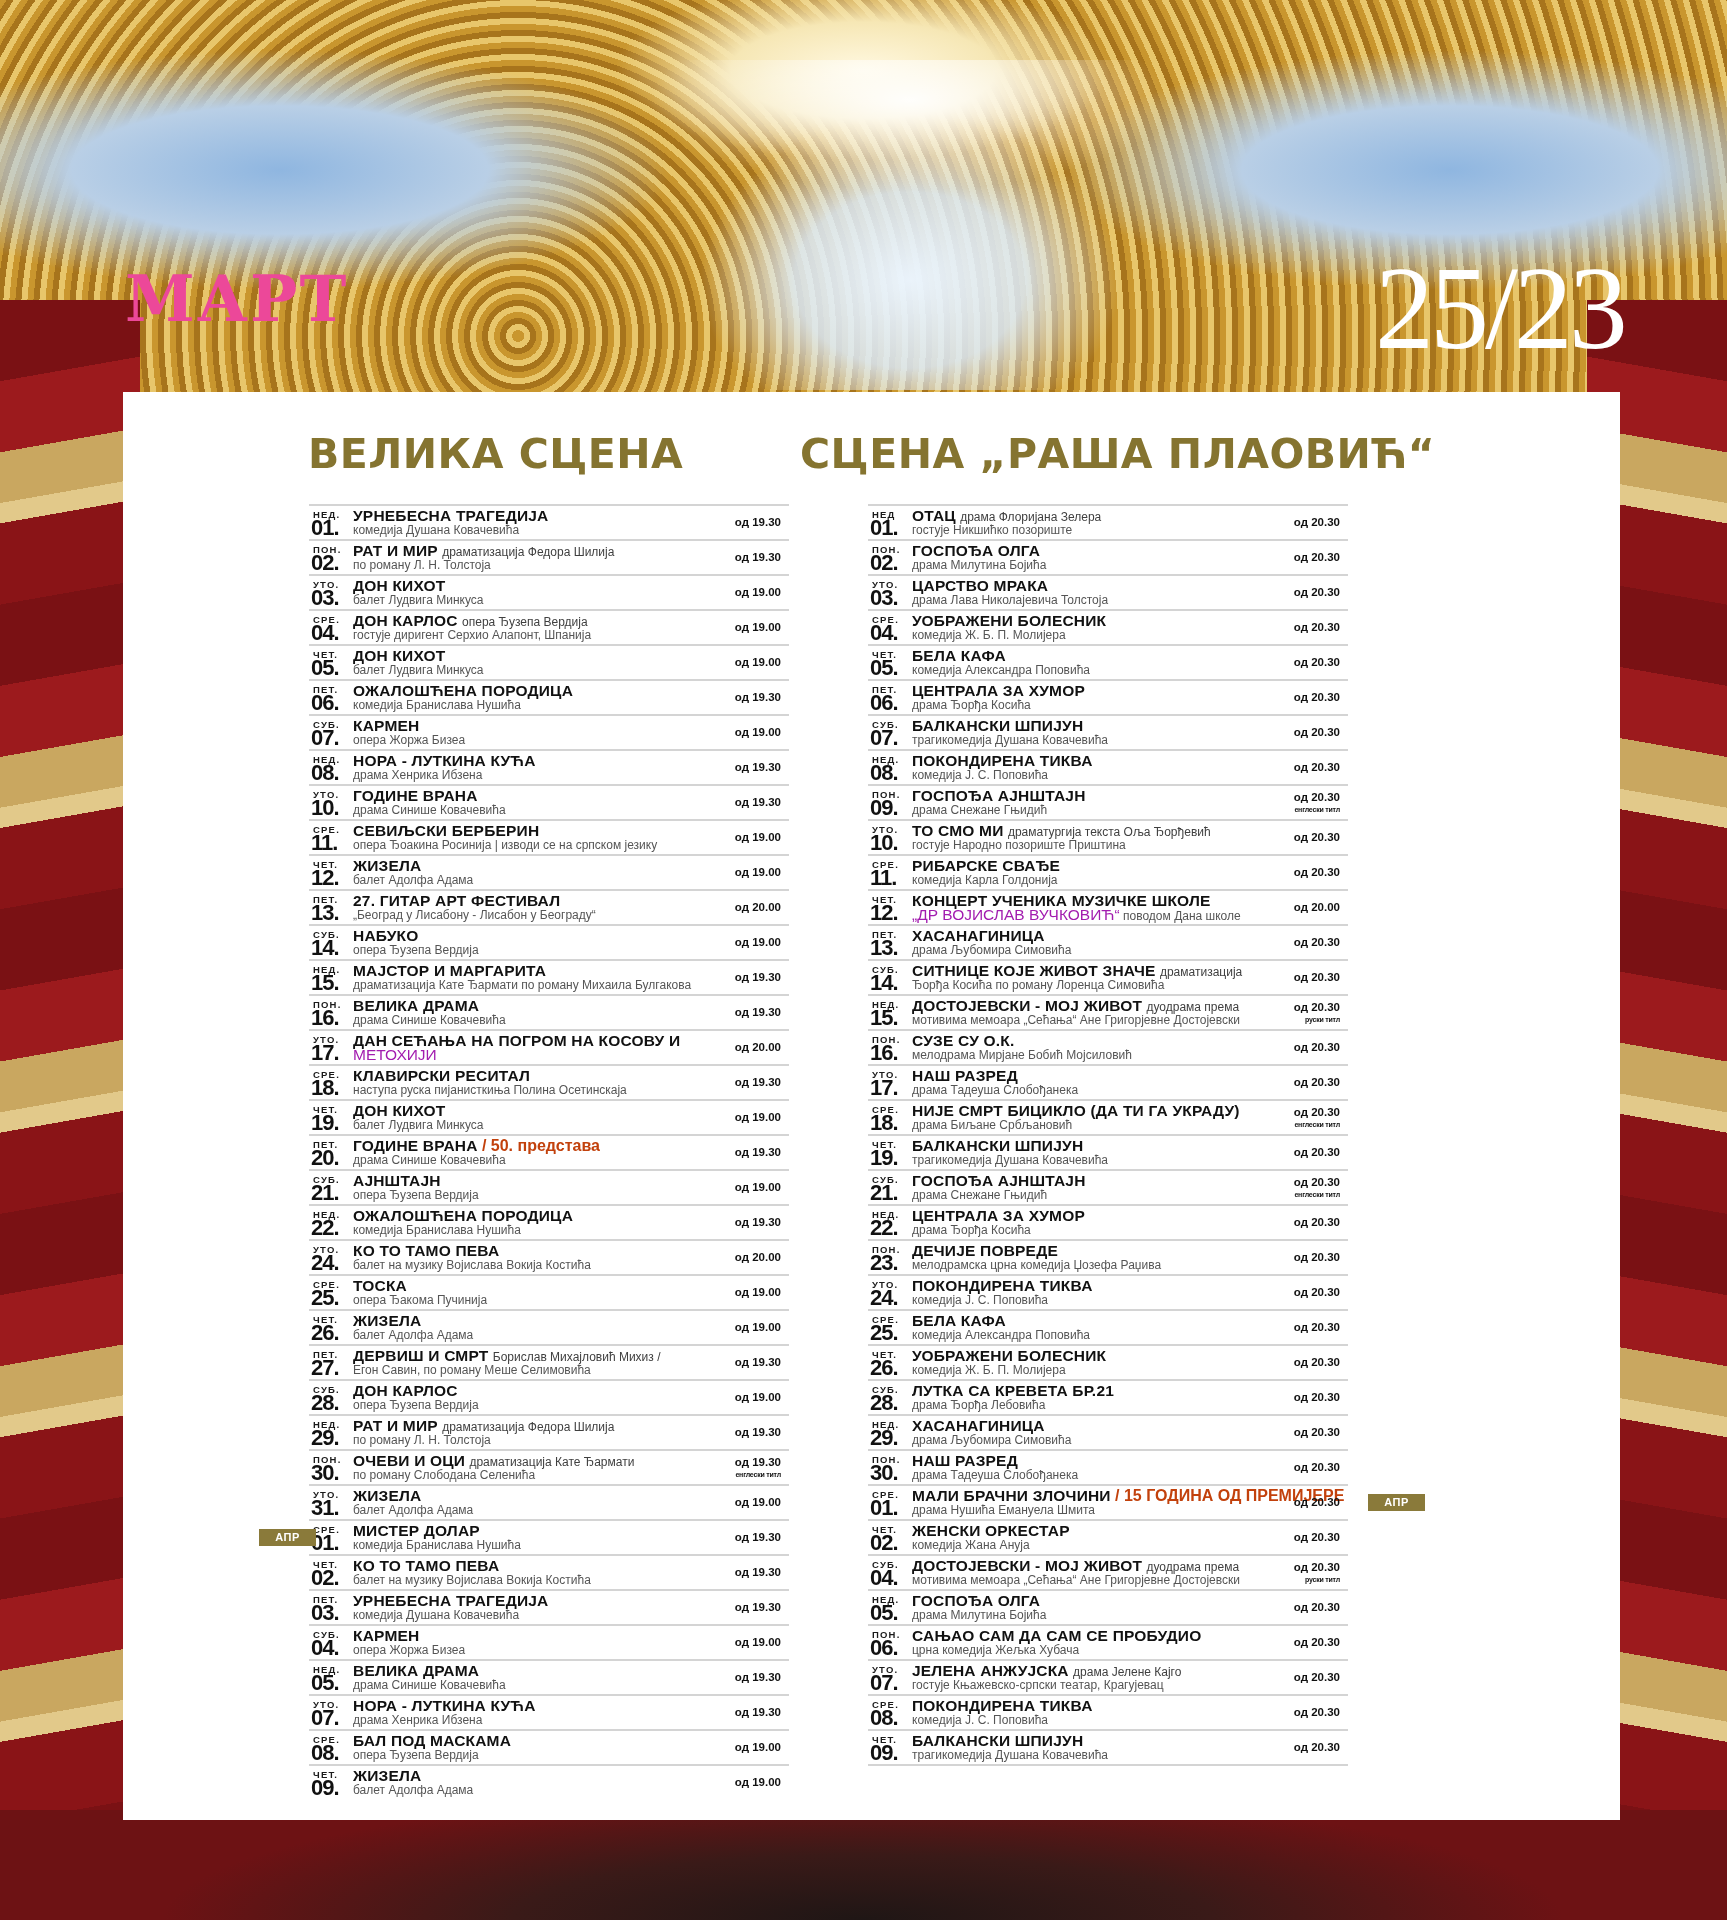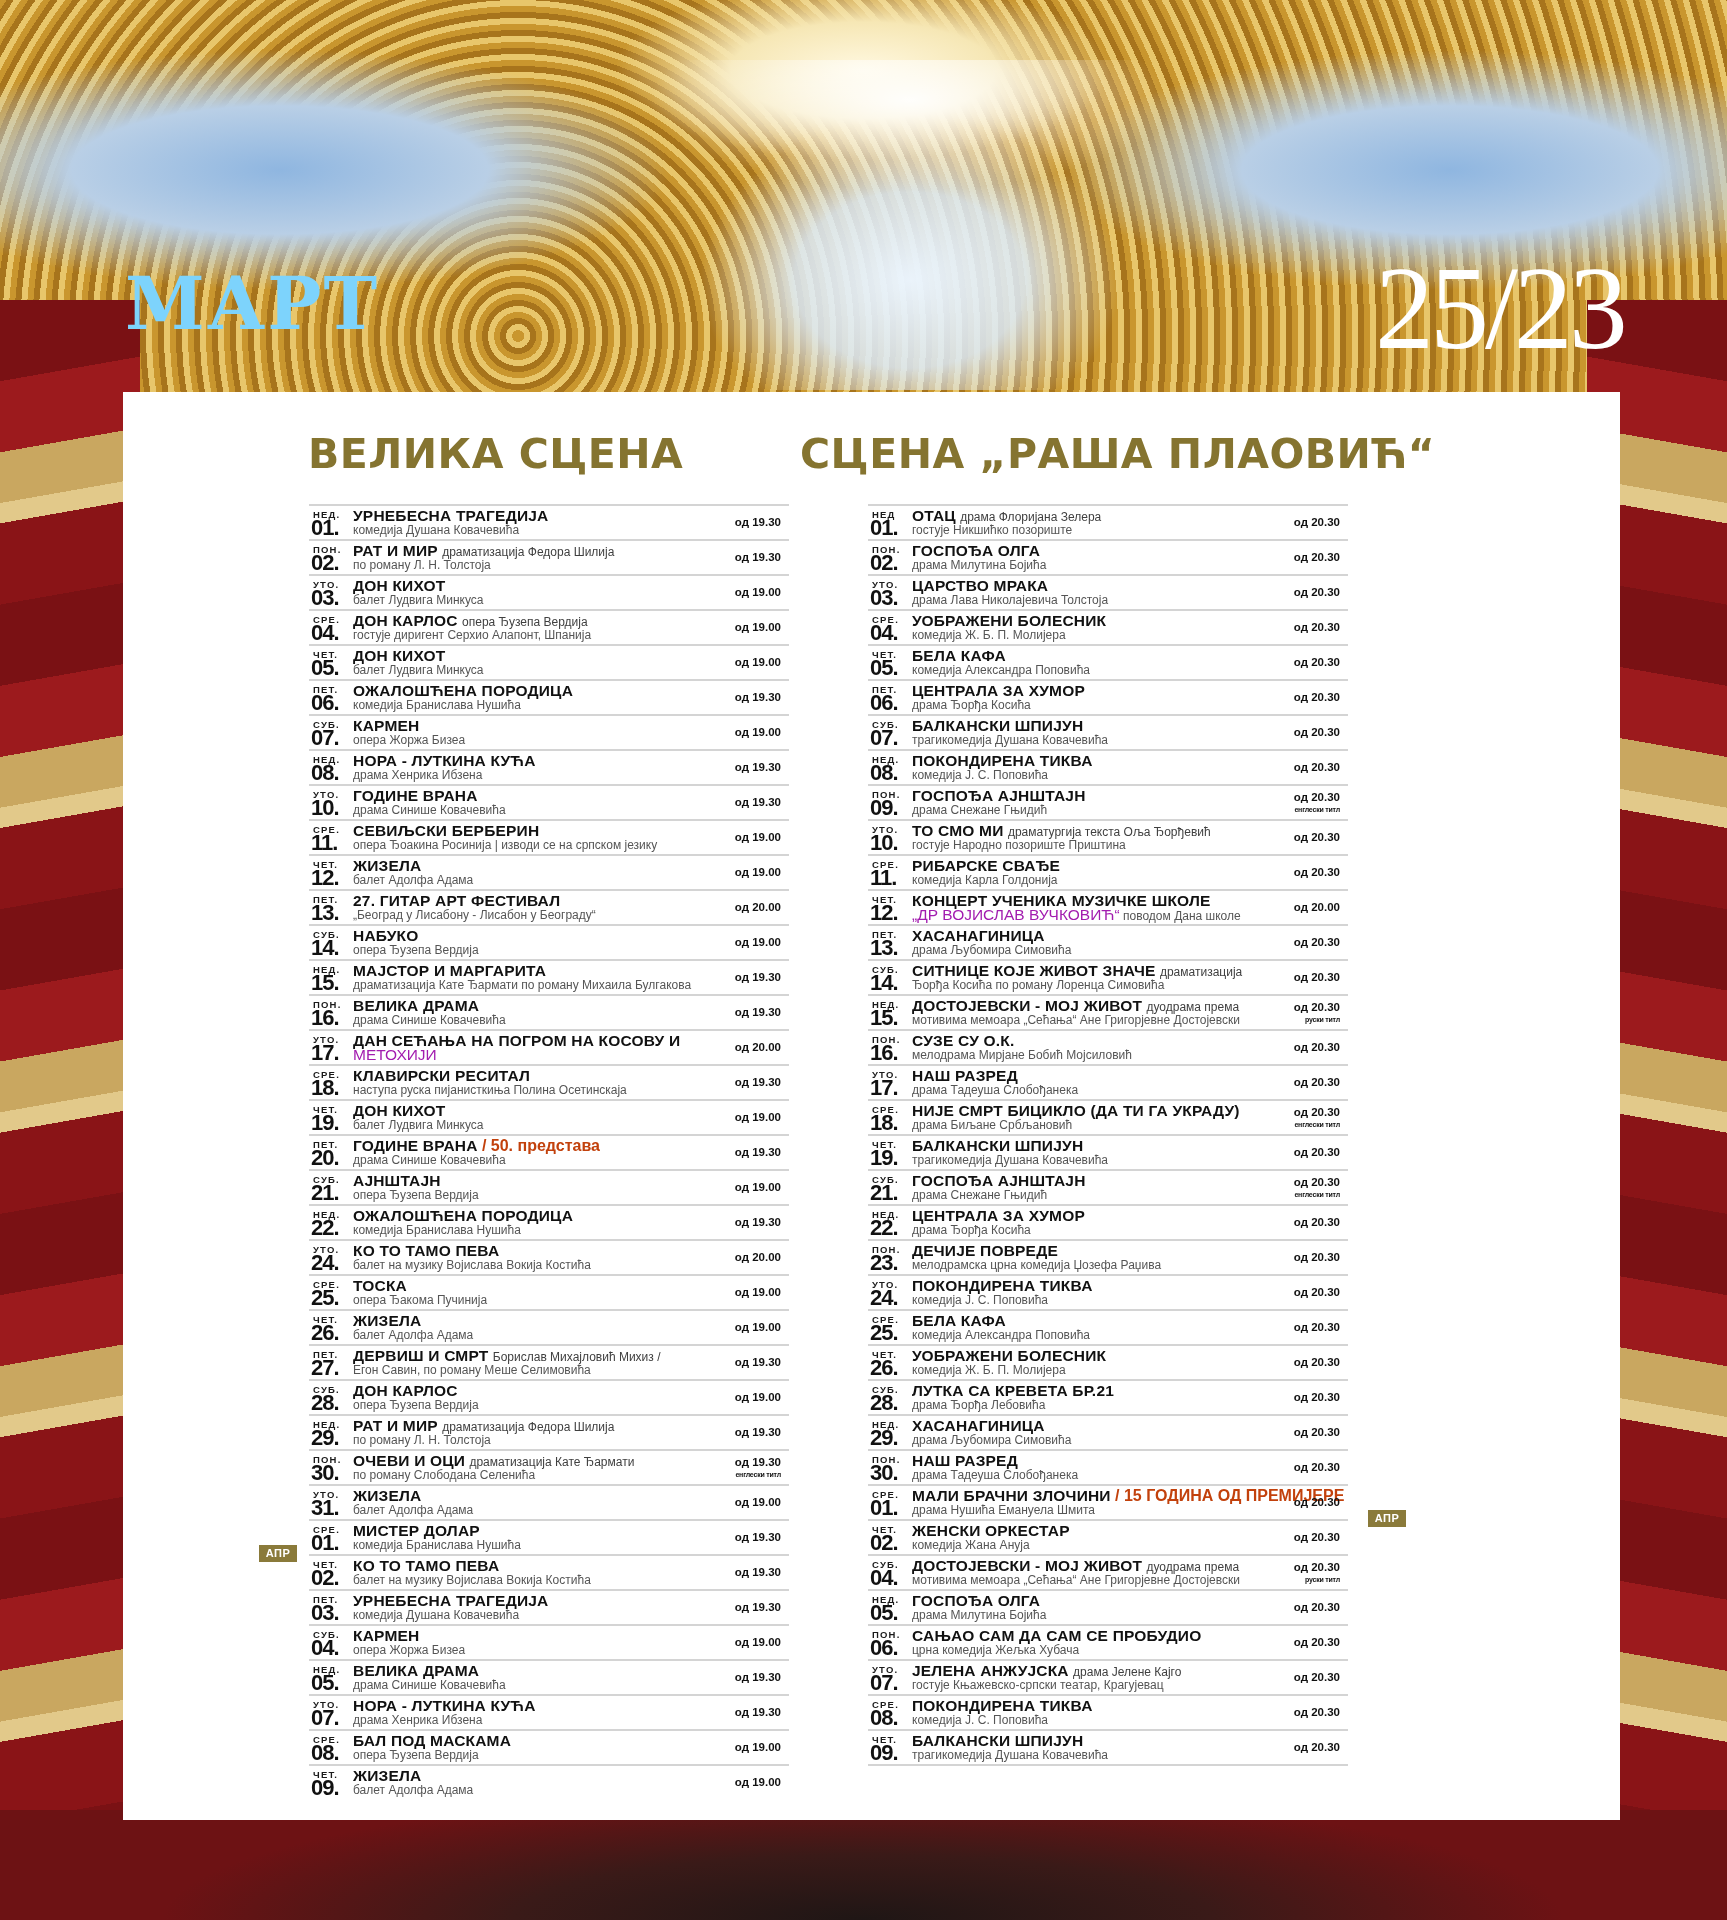--- a/index.html
+++ b/index.html
@@ -33,21 +33,21 @@
   .bg-side-right { right: 0; transform: scaleX(-1); }
   .bg-bottom {
     position: absolute; left: 0; top: 1810px; width: 1727px; height: 110px;
     background: radial-gradient(ellipse 700px 130px at 863px 110px, #1f1615 0%, #3a1a18 50%, #6d1214 100%);
   }
 
   
   .month-title {
     position: absolute; left: 125px; top: 268px;
     font-family: "DejaVu Serif", "Liberation Serif", serif;
-    font-size: 72px; font-weight: bold; color: #7dd3fc; letter-spacing: 2px;
+    font-size: 63px; font-weight: bold; color: #ec4899; letter-spacing: 2px;
     line-height: 1;
   }
   .season-title {
     position: absolute; left: 1375px; top: 250px;
     font-family: "Liberation Serif", "DejaVu Serif", serif;
     font-size: 118px; color: #ffffff; line-height: 1; font-weight: normal;
     letter-spacing: -4px;
   }
 
   
@@ -107,25 +107,24 @@
     position: absolute; right: 8px; top: 10px; white-space: nowrap;
     font-size: 11.5px; font-weight: bold; color: #111;
   }
   .row .time.has-note { top: 5px; }
   .row .note {
     position: absolute; right: 8px; top: 20px; white-space: nowrap;
     font-size: 7px; font-weight: bold; color: #111; letter-spacing: -0.2px;
   }
 
   .apr-tag {
-    position: absolute; width: 38px; height: 17px;
+    position: absolute; width: 57px; height: 17px;
     background: #8a7a3a; color: #ffffff;
     font-size: 11px; font-weight: bold; text-align: center; line-height: 17px;
     letter-spacing: 0.5px;
-    margin-top: 16px;
   }
 </style>
 </head>
 <body>
 
 <div class="bg-ceiling"></div>
 <div class="bg-chandelier"></div>
 <div class="bg-side-left"></div>
 <div class="bg-side-right"></div>
 <div class="bg-bottom"></div>

